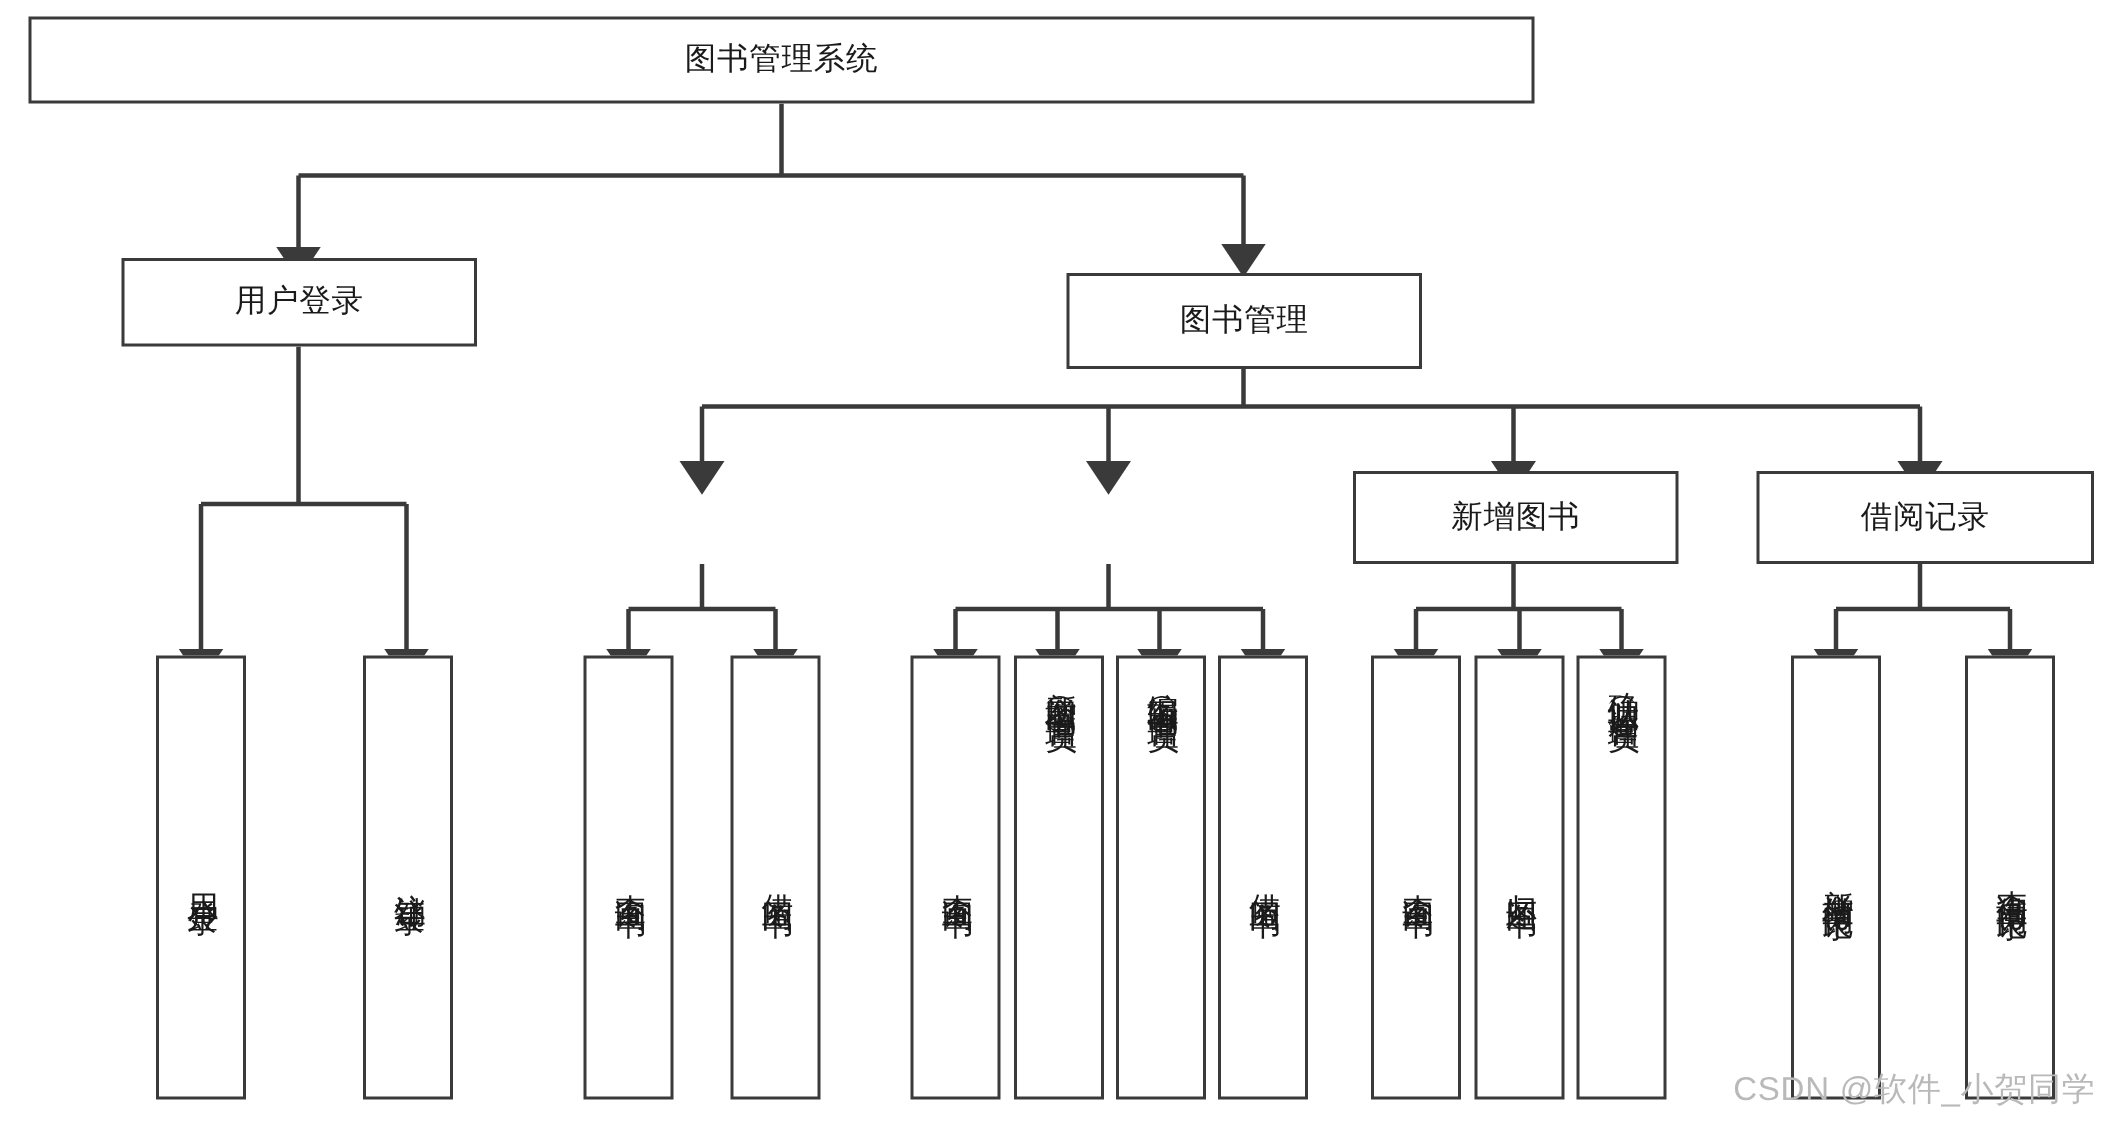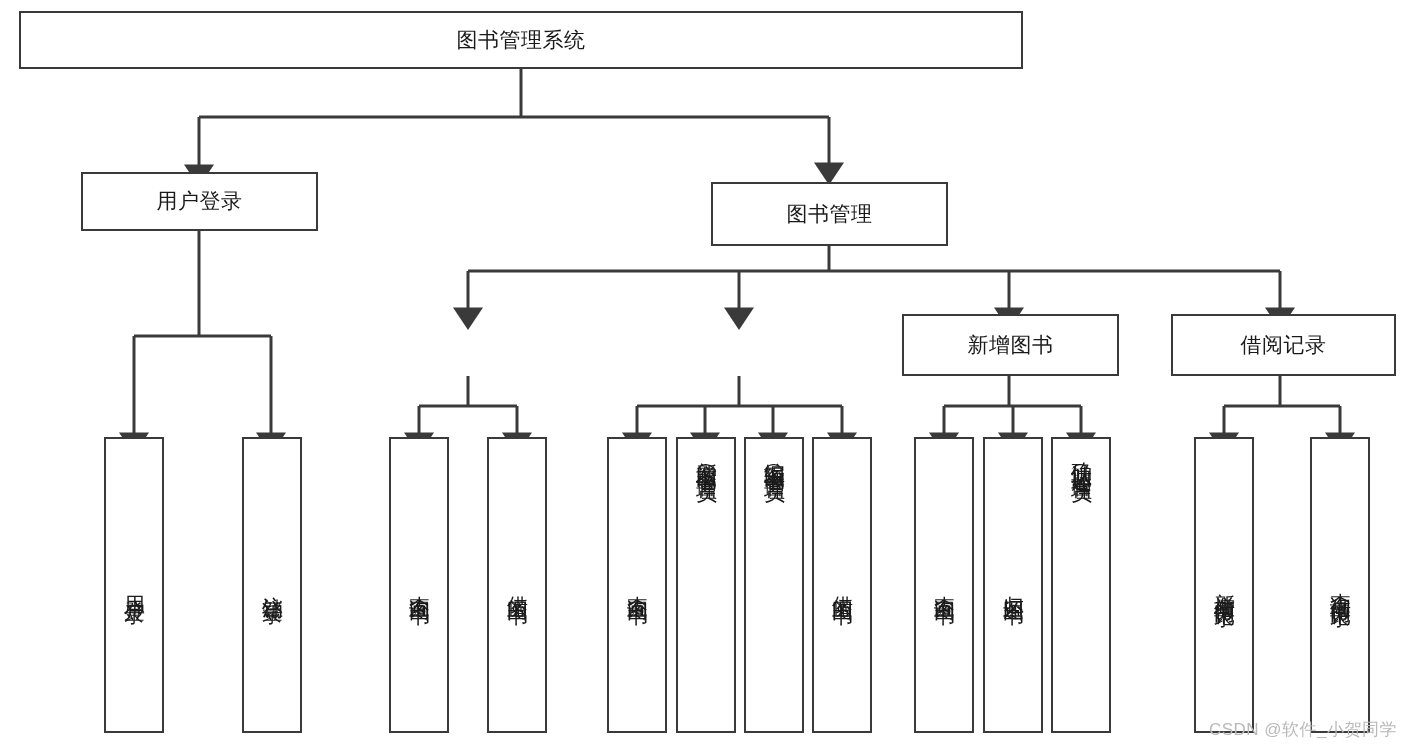--- a/index.html
+++ b/index.html
@@ -61,21 +61,21 @@
   }
   .node-box.vertical.centered {
     align-items: center;
     padding-top: 0;
   }
   .watermark {
     position: absolute;
     right: 8px;
     bottom: 6px;
     color: #b9b9b9;
-    font-size: 17px;
+    font-size: 22px;
     letter-spacing: 0.5px;
     white-space: nowrap;
     font-family: "Liberation Sans", "DejaVu Sans", sans-serif;
   }
 </style>
 </head>
 <body>
 
 <div id="diagram-root">
 

